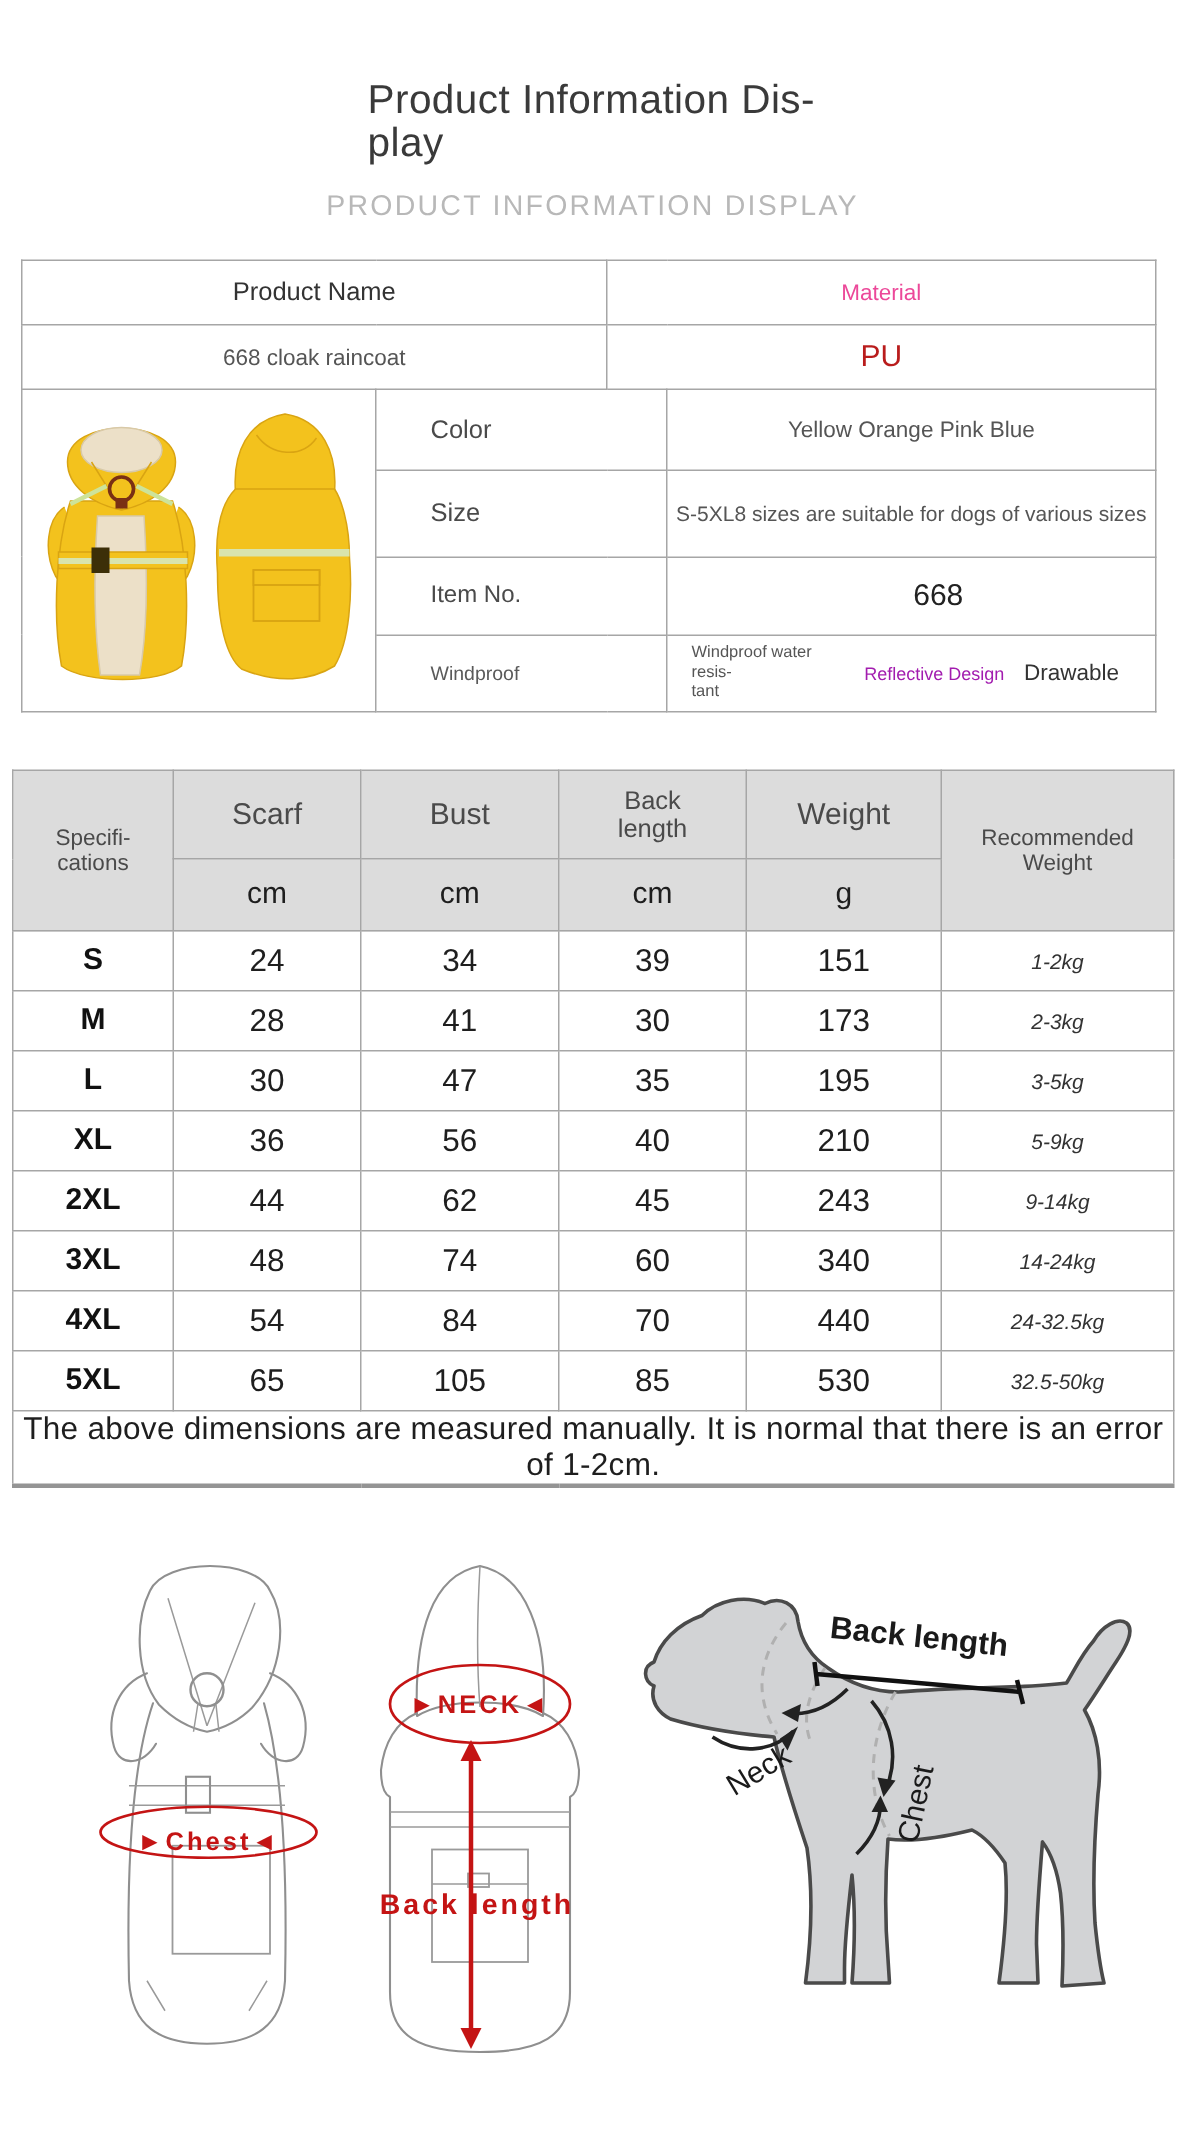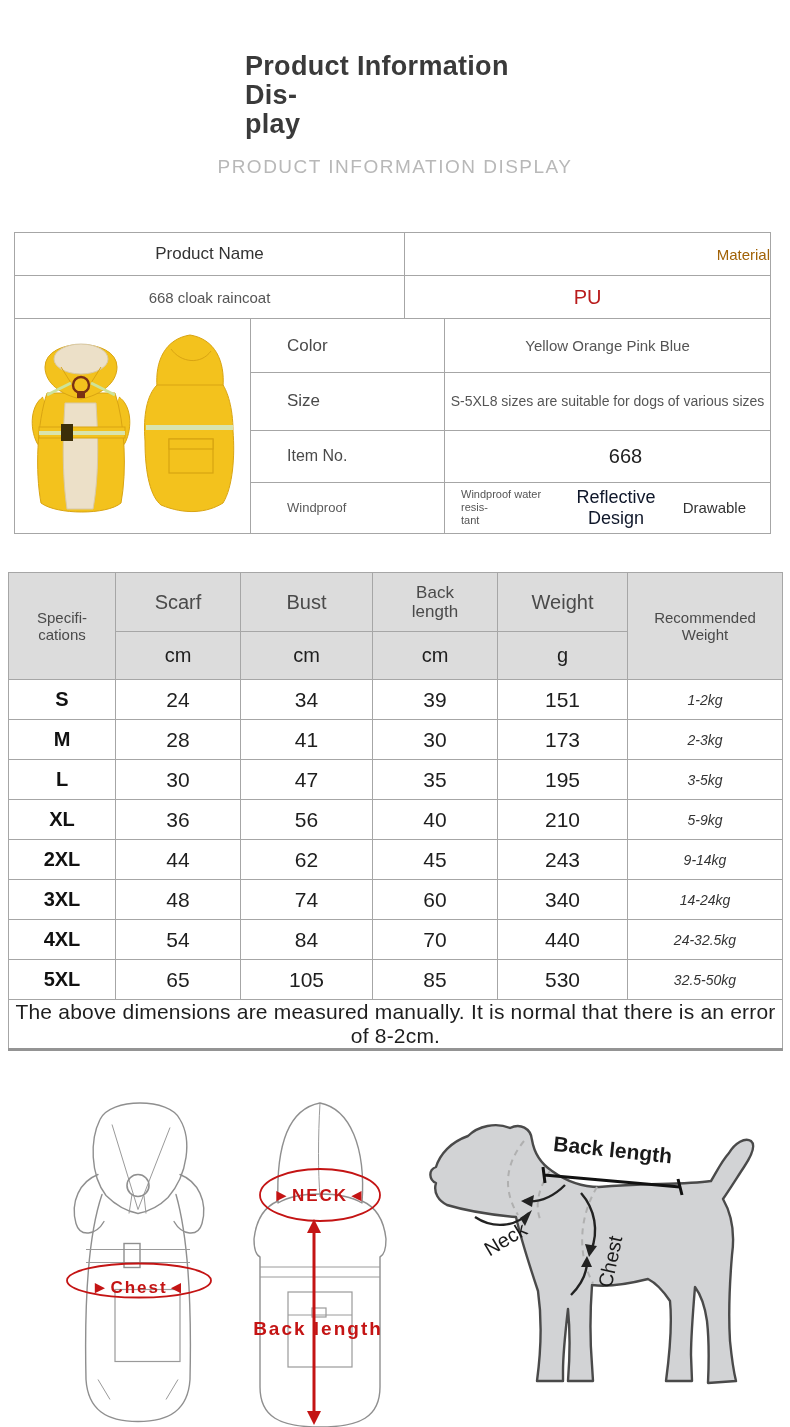--- a/index.html
+++ b/index.html
@@ -19,49 +19,49 @@
     width:790px;height:1427px;overflow:hidden;
     font-family:"Liberation Sans",sans-serif;color:#333;
     position:relative;
   }
   .pre{white-space:pre-line;}
   svg{overflow:visible;display:block;}
 
   
   .page-title{
     margin:52px 0 0 245px;width:305px;
-    font-size:27px;line-height:29px;font-weight:700;color:#3a3a3a;
+    font-size:27px;line-height:29px;font-weight:400;color:#3a3a3a;
     letter-spacing:.3px;
   }
   .page-subtitle{
     margin-top:17px;text-align:center;
     font-size:19px;color:#b8b8b8;letter-spacing:1.5px;font-weight:400;
   }
 
   
   table{border-collapse:collapse;}
-  .info-table{margin:54px 0 0 14px;width:756px;table-layout:fixed;}
+  .info-table{margin:24px 0 0 14px;width:756px;table-layout:fixed;}
   .info-table td{border:1px solid var(--table-border);text-align:center;vertical-align:middle;}
   .info-table .h-left{height:43px;font-size:17px;color:#333;}
-  .info-table .h-right{height:43px;font-size:15px;color:#a16207;text-align:right;}
+  .info-table .h-right{height:43px;font-size:15px;color:#ec4899;}
   .info-table .v-left{height:43px;font-size:15px;color:#555;}
   .info-table .v-right{height:43px;font-size:20px;color:#b91c1c;}
   .info-table .label-cell{text-align:left;padding-left:36px;font-size:17px;color:#4a4a4a;}
   .info-table .row-color td{height:53px;}
   .info-table .row-size td{height:56px;}
   .info-table .row-item td{height:51px;padding-left:36px;}
   .info-table .row-item .label-cell{font-size:16px;}
   .info-table .row-hl td{height:50px;}
   .info-table .row-hl .label-cell{font-size:13px;color:#5a5a5a;}
   .val-color{font-size:15px;color:#555;}
   .val-size{font-size:14px;color:#555;}
   .val-item{font-size:20px;color:#222;}
   .hl-wrap{display:flex;align-items:center;justify-content:space-between;padding:0 18px 0 16px;gap:6px;}
   .hl-1{font-size:11px;color:#555;width:102px;text-align:left;line-height:13px;}
-  .hl-2{font-size:18px;color:#0f172a;}
+  .hl-2{font-size:12px;color:#a21caf;}
   .hl-3{font-size:15px;color:#333;padding-right:6px;}
   .img-cell{padding:0;background:#fff;}
 
   
   .spec-table{margin:38px 0 0 8px;width:774px;table-layout:fixed;border-bottom:3px solid #949494;}
   .spec-table td,.spec-table th{border:1px solid var(--table-border);text-align:center;vertical-align:middle;font-weight:400;}
   .spec-table thead th{background:var(--table-header-bg);color:#4a4a4a;}
   .th-name{height:59px;font-size:20px;}
   .th-unit{height:48px;font-size:20px;font-weight:700;color:#1e1e1e !important;}
   .th-spec{font-size:15px;text-decoration:underline;}
@@ -251,21 +251,21 @@
     </tr>
     <tr>
       <td class="size-cell">5XL</td>
       <td>65</td>
       <td>105</td>
       <td>85</td>
       <td>530</td>
       <td class="reco-cell">32.5-50kg</td>
     </tr>
     <tr>
-      <td colspan="6" class="note-cell">The above dimensions are measured manually. It is normal that there is an error of 8-2cm.</td>
+      <td colspan="6" class="note-cell">The above dimensions are measured manually. It is normal that there is an error of 1-2cm.</td>
     </tr>
   </tbody>
 </table>
 
 <div class="diagrams">
 
   <svg class="diag-front" width="195" height="345" viewBox="0 0 195 340">
     <path class="sketch" d="M60,30 C70,8 130,8 140,30 C152,50 148,85 128,108 C118,118 108,122 98,124 C88,122 76,116 66,106 C50,85 50,50 60,30 Z"></path>
     <path class="sketch-thin" d="M72,35 L98,120 M130,38 L98,120"></path>
     <circle cx="98" cy="96" r="11" fill="none" stroke="#8f8f8f" stroke-width="1.6"></circle>

